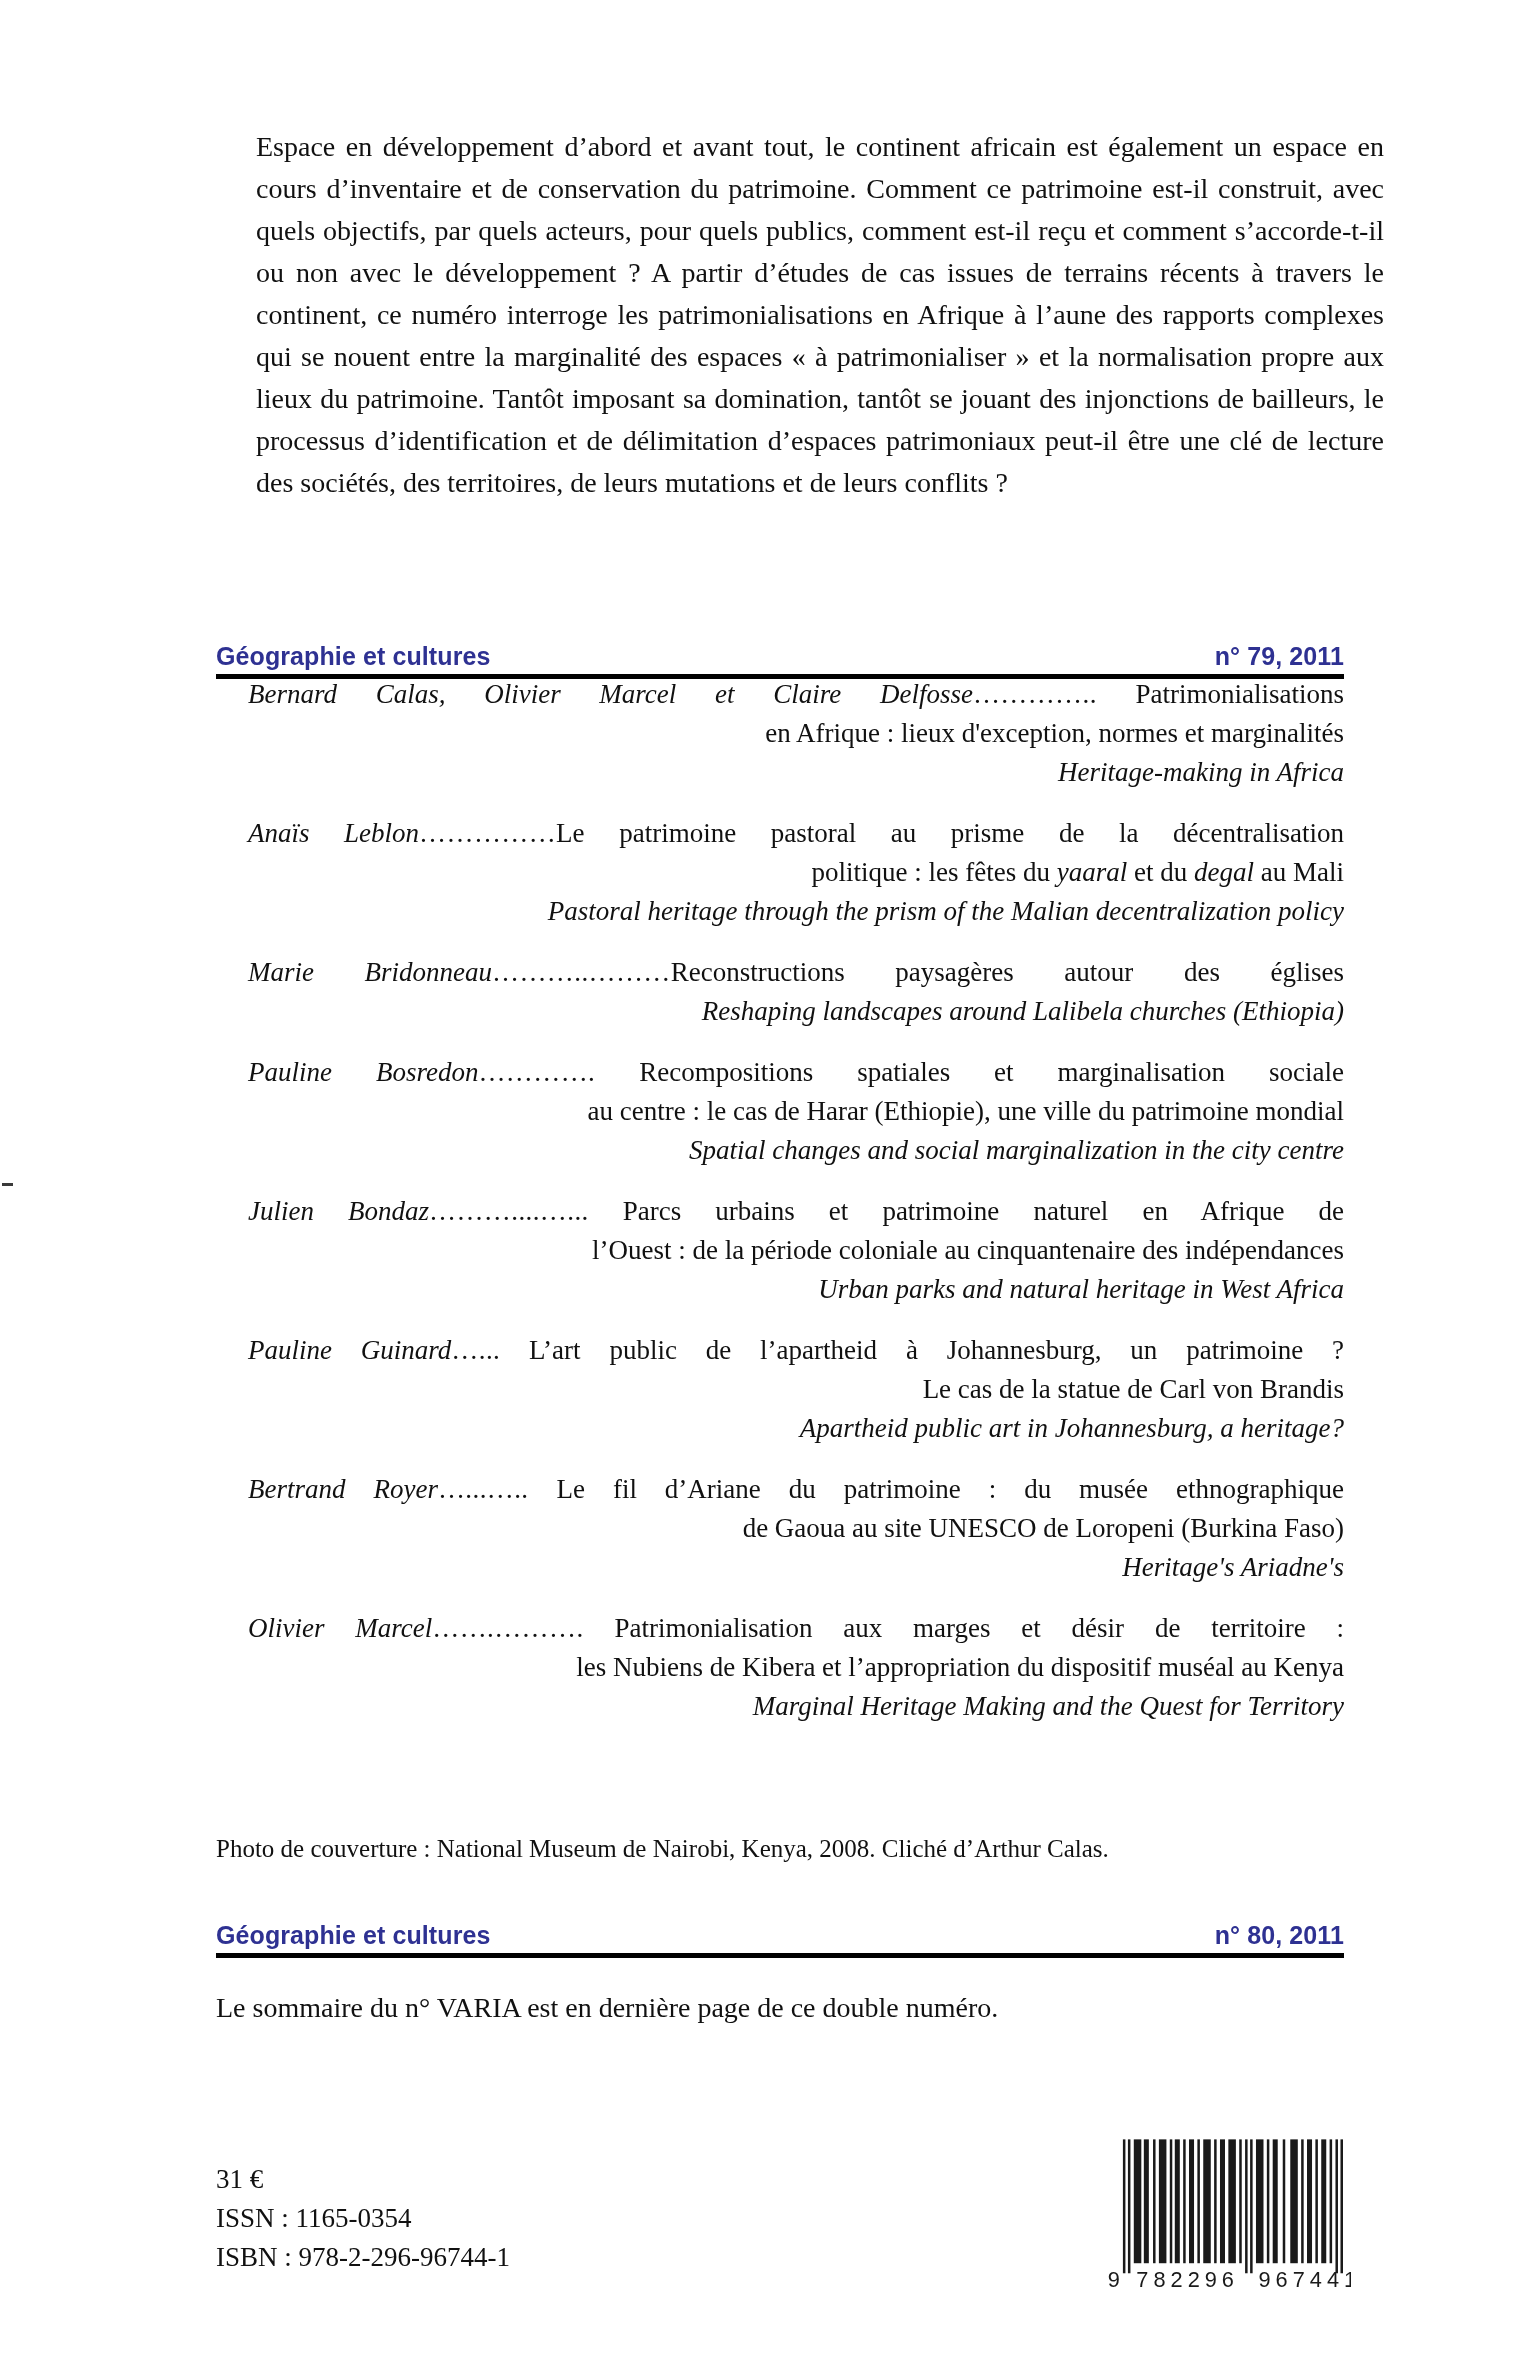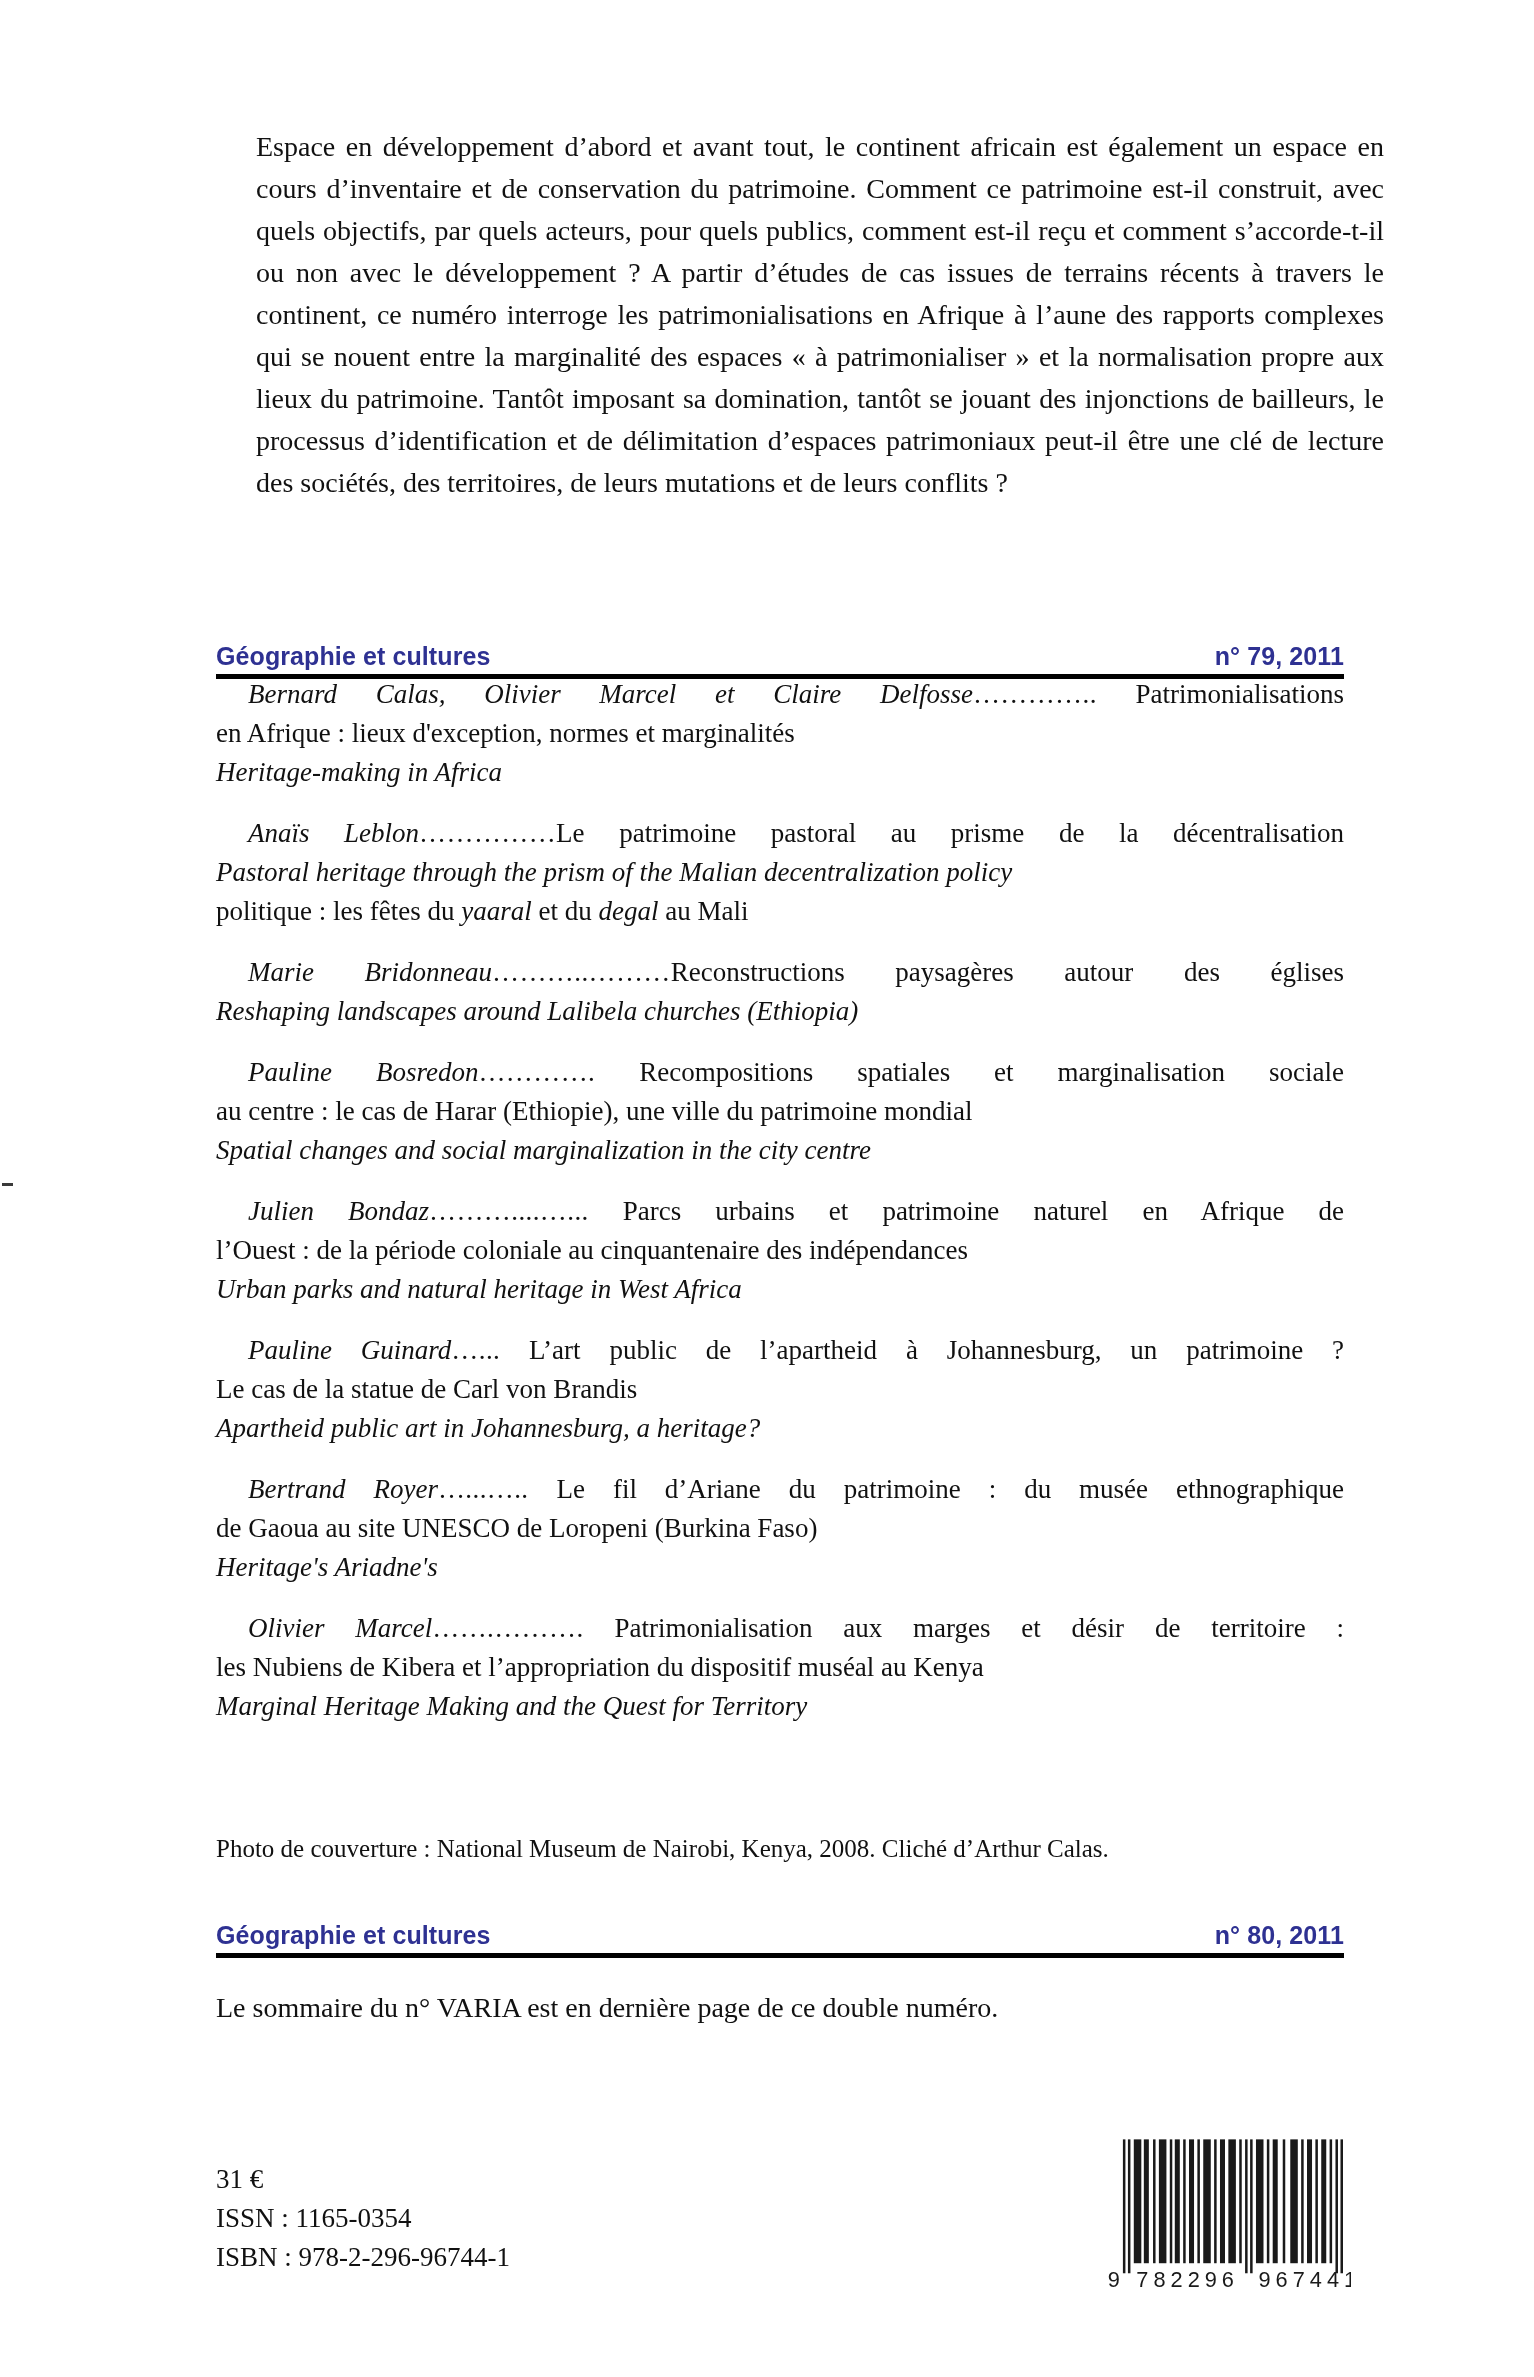--- a/index.html
+++ b/index.html
@@ -60,21 +60,21 @@
     left: 216px;
     top: 675px;
     width: 1128px;
   }
   .entry {
     margin-bottom: 22px;
   }
   .entry .ln {
     font-size: 27px;
     line-height: 39px;
-    text-align: left;
+    text-align: right;
     white-space: normal;
   }
   .entry .ln.first {
     text-align: justify;
     text-align-last: justify;
     margin-left: 32px;
   }
   .author {
     font-style: italic;
   }
@@ -159,22 +159,22 @@
         <span class="author">Bernard Calas, Olivier Marcel et Claire Delfosse</span><span class="leader">…………..</span><span> Patrimonialisations</span>
       </div>
       <div class="ln"><span>en Afrique : lieux d'exception, normes et marginalités</span></div>
       <div class="ln"><span class="en">Heritage-making in Africa</span></div>
     </div>
 
     <div class="entry">
       <div class="ln first">
         <span class="author">Anaïs Leblon</span><span class="leader">……………</span><span>Le patrimoine pastoral au prisme de la décentralisation</span>
       </div>
+      <div class="ln"><span>politique : les fêtes du </span><span class="it">yaaral</span><span> et du </span><span class="it">degal</span><span> au Mali</span></div>
       <div class="ln"><span class="en">Pastoral heritage through the prism of the Malian decentralization policy</span></div>
-      <div class="ln"><span>politique : les fêtes du </span><span class="it">yaaral</span><span> et du </span><span class="it">degal</span><span> au Mali</span></div>
     </div>
 
     <div class="entry">
       <div class="ln first">
         <span class="author">Marie Bridonneau</span><span class="leader">………..………</span><span>Reconstructions paysagères autour des églises</span>
       </div>
       <div class="ln"><span class="en">Reshaping landscapes around Lalibela churches (Ethiopia)</span></div>
     </div>
 
     <div class="entry">

